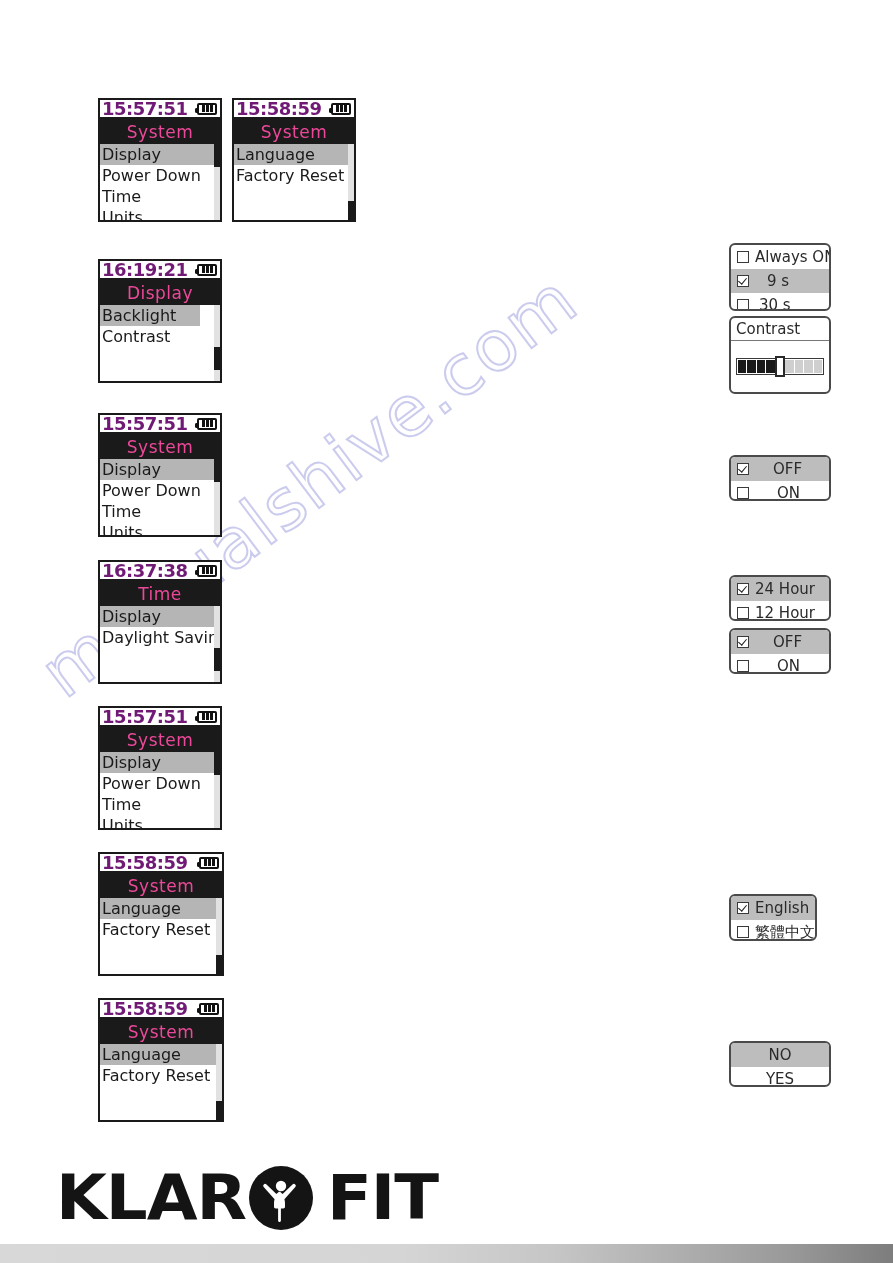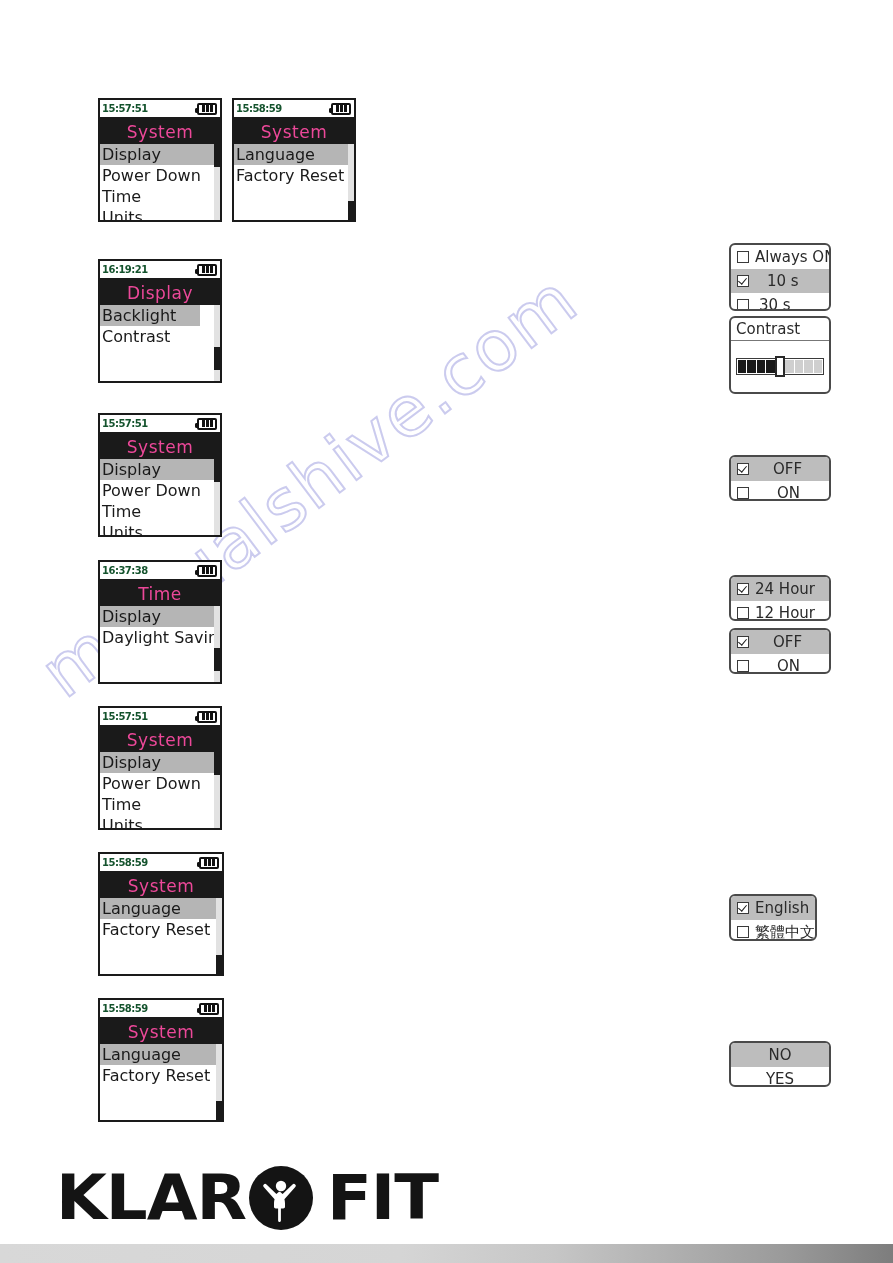--- a/index.html
+++ b/index.html
@@ -61,24 +61,24 @@
     background: #ffffff;
     border-bottom: 2px solid #1a1a1a;
     box-sizing: border-box;
     display: flex;
     align-items: center;
     justify-content: space-between;
     padding: 0 3px 0 2px;
   }
   .clock {
     font-family: "DejaVu Sans", "Liberation Sans", sans-serif;
-    font-size: 10px;
+    font-size: 18px;
     font-weight: 700;
     letter-spacing: -0.5px;
-    color: #14532d;
+    color: #701a75;
     line-height: 1;
     transform: scaleX(1.0);
   }
   .battery {
     width: 20px;
     height: 12px;
     border: 2px solid #111;
     border-radius: 2px;
     box-sizing: border-box;
     position: relative;
@@ -385,21 +385,21 @@
     </div>
   </div>
 
   <div class="optbox" style="left:729px; top:243px; width:102px; height:68px;">
     <div class="optrow">
       <span class="cbox"></span>
       <span class="lbl">Always ON</span>
     </div>
     <div class="optrow selected">
       <span class="cbox checked"></span>
-      <span class="lbl" style="margin-left:12px;">10 s</span>
+      <span class="lbl" style="margin-left:12px;">9 s</span>
     </div>
     <div class="optrow">
       <span class="cbox"></span>
       <span class="lbl" style="margin-left:4px;">30 s</span>
     </div>
   </div>
 
   <div class="contrast-box" style="left:729px; top:316px; width:102px; height:78px;">
     <div class="contrast-title">Contrast</div>
     <div class="contrast-body">

